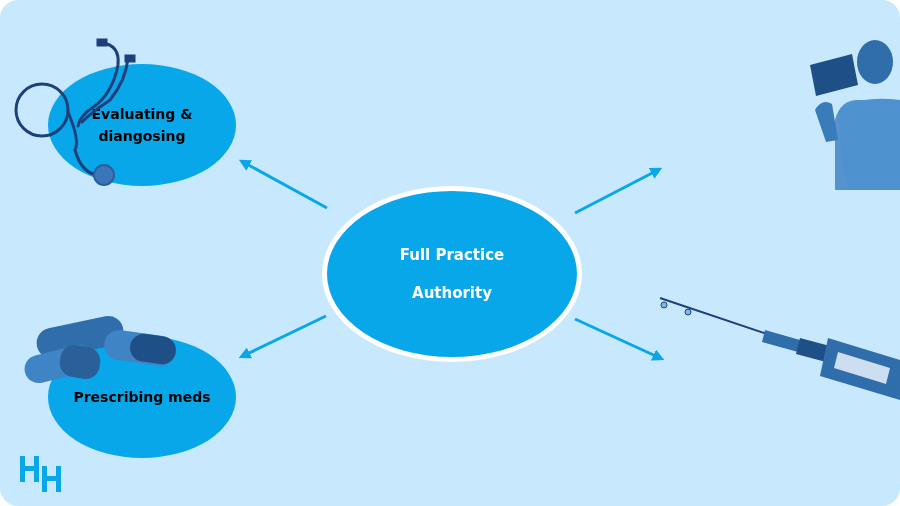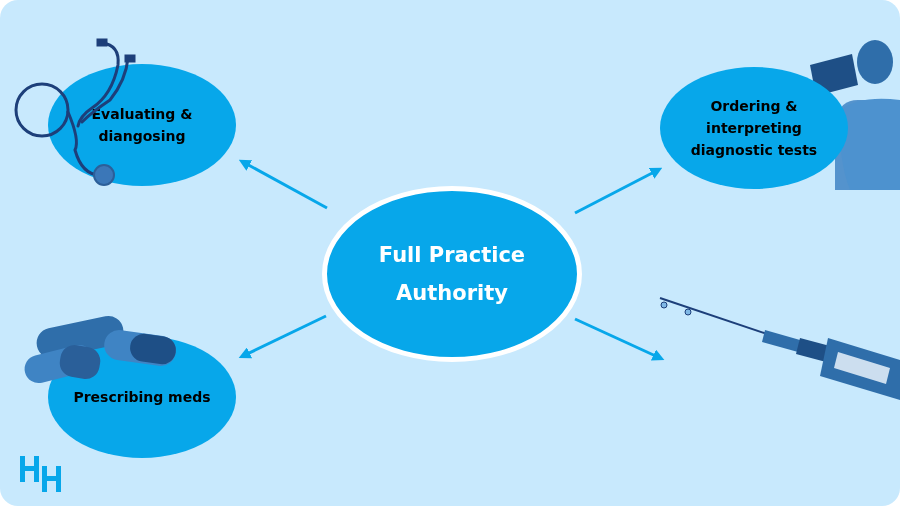--- a/index.html
+++ b/index.html
@@ -11,21 +11,21 @@
     .bubble {
       position: absolute; background: #07a7ea; border-radius: 50%;
       display: flex; align-items: center; justify-content: center; text-align: center;
       color: #000000; font-weight: bold; font-size: 14px; line-height: 22px;
     }
     .bubble span { white-space: pre-line; }
     .center {
       position: absolute; left: 322px; top: 186px; width: 250px; height: 166px;
       border-radius: 50%; background: #07a7ea; border: 5px solid #ffffff;
       display: flex; align-items: center; justify-content: center; text-align: center;
-      color: #ffffff; font-weight: bold; font-size: 21px; line-height: 38px;
+      color: #ffffff; font-weight: bold; font-size: 15px; line-height: 38px;
     }
     .center span { white-space: pre-line; }
     svg.overlay { position: absolute; left: 0; top: 0; }
     .logo {
       position: absolute; left: 20px; top: 456px; width: 44px; height: 36px;
     }
   </style>
 </head>
 <body>
 
@@ -38,25 +38,20 @@
       <ellipse cx="875" cy="62" rx="18" ry="22" fill="#2f6eaa"></ellipse>
       <path d="M840 110 Q860 95 900 100 L900 190 L850 190 Q838 160 840 110 Z" fill="#4d92cf"></path>
       <path d="M810 65 L852 54 L858 85 L816 96 Z" fill="#1e4f86"></path>
       <path d="M815 110 Q822 98 832 104 L838 140 L826 142 Z" fill="#3a7cb9"></path>
     </g>
   </svg>
 
   <div class="bubble" style="left:48px; top:64px; width:188px; height:122px;">
     <span>Evaluating &amp;
 diangosing</span>
-  </div>
-  <div class="bubble" style="left:660px; top:67px; width:188px; height:122px;">
-    <span>Ordering &amp;
-interpreting
-diagnostic tests</span>
   </div>
   <div class="bubble" style="left:48px; top:336px; width:188px; height:122px;">
     <span>Prescribing meds</span>
   </div>
 
   <div class="center">
     <span>Full Practice
 Authority</span>
   </div>
 

